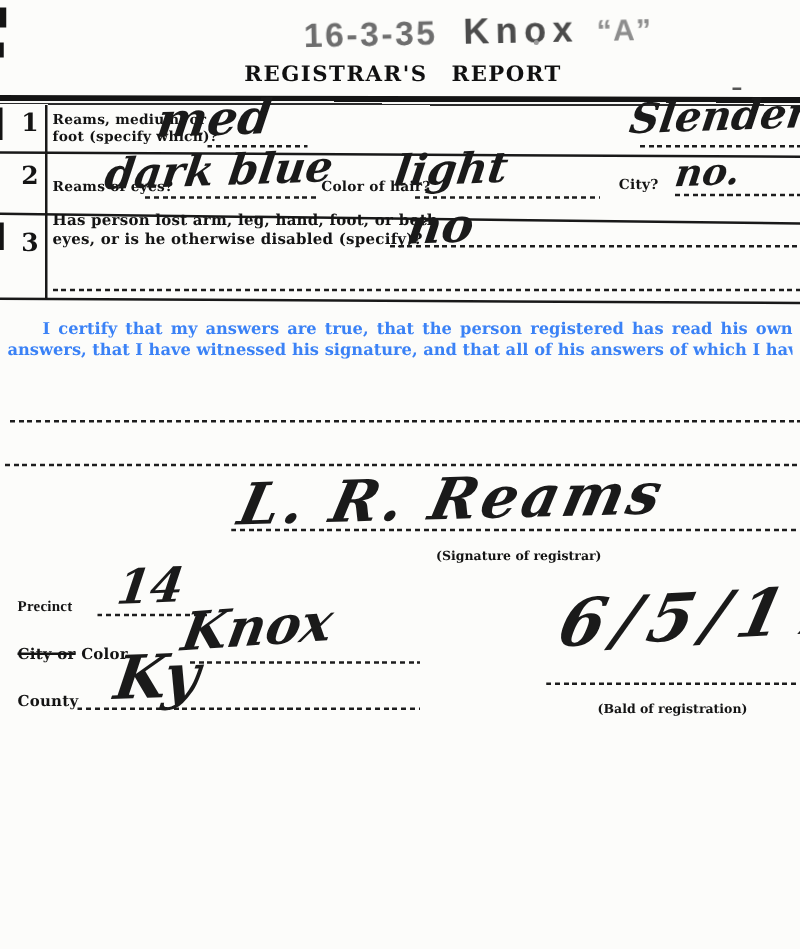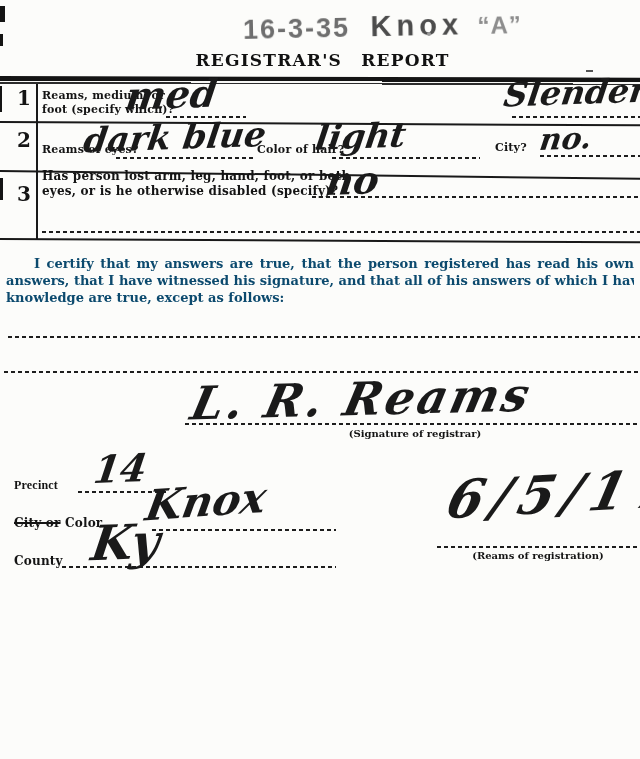--- a/index.html
+++ b/index.html
@@ -31,34 +31,34 @@
   .vline{position:absolute;top:84px;left:36px;width:2px;height:156px;background:#191919;}
   .sep{position:absolute;left:0;width:642px;height:2px;background:#191919;transform-origin:left center;}
   .sep.s1{top:121px;transform:rotate(.3deg);}
   .sep.s2{top:170px;transform:rotate(.7deg);}
   .rule-bottom{position:absolute;top:238px;left:0;width:642px;height:2px;background:#191919;transform:rotate(.3deg);transform-origin:left center;}
   
   .num{position:absolute;font-weight:700;font-size:20px;color:#141414;}
   .lbl{position:absolute;font-weight:700;font-size:11px;letter-spacing:.2px;color:#141414;white-space:nowrap;}
   .strike{text-decoration:line-through;text-decoration-thickness:2px;margin-top:24px;}
   .lbl-lg{font-size:12px;}
-  .caption{position:absolute;font-weight:700;font-size:10px;color:#141414;text-align:center;white-space:nowrap;}
+  .caption{position:absolute;font-weight:700;font-size:10px;color:#141414;text-align:center;white-space:nowrap;margin-top:12px;}
   
   .leader{
     position:absolute;height:2px;
     background-image:repeating-linear-gradient(90deg,#1d1d1d 0 4px,transparent 4px 7px);
   }
   
   .hw{
     position:absolute;font-family:"DejaVu Serif", serif;font-style:italic;font-weight:700;
     color:#1a1a1a;white-space:nowrap;line-height:1;
     transform:rotate(-2deg) skewX(-10deg);
   }
   
-  .cert{position:absolute;top:255px;left:6px;width:628px;font-weight:700;font-size:13px;color:#0c4a6e;}
+  .cert{position:absolute;top:255px;left:6px;width:628px;font-weight:700;font-size:13px;color:#3b82f6;}
   .cert .cl{height:17px;line-height:17px;white-space:nowrap;overflow:hidden;text-align:justify;text-align-last:justify;}
   .cert .cl.first{text-indent:28px;}
   .cert .cl.last{text-align:left;text-align-last:left;}
   
   .mark{position:absolute;background:#141414;}
   .speck{position:absolute;background:#9a9a9a;border-radius:50%;}
 </style>
 </head>
 <body>
 
@@ -100,21 +100,20 @@
   <div class="num" style="top:182px;left:17px;">3</div>
   <div class="lbl lbl-lg" style="top:184px;left:42px;">eyes, or is he otherwise disabled (specify)?</div>
   <div class="lbl lbl-lg" style="top:169px;left:42px;">Has person lost arm, leg, hand, foot, or both</div>
   <div class="leader" style="top:196px;left:312px;width:328px;"></div>
   <div class="hw" style="top:162px;left:326px;font-size:38px;">no</div>
   <div class="leader" style="top:231px;left:42px;width:598px;"></div>
 
   <div class="cert">
     <div class="cl first">I certify that my answers are true, that the person registered has read his own</div>
     <div class="cl">answers, that I have witnessed his signature, and that all of his answers of which I have</div>
-    <div class="cl last">knowledge are true, except as follows:</div>
   </div>
 
   <div class="leader" style="top:336px;left:8px;width:632px;"></div>
   <div class="leader" style="top:371px;left:4px;width:636px;"></div>
 
   <div class="hw" style="top:376px;left:192px;font-size:46px;letter-spacing:3px;transform:rotate(-1.5deg) skewX(-14deg);">L. R. Reams</div>
   <div class="leader" style="top:423px;left:185px;width:455px;"></div>
   <div class="caption" style="top:428px;left:305px;width:220px;">(Signature of registrar)</div>
 
   <div class="lbl lbl-lg" style="top:478px;left:14px;font-family:Liberation Serif, serif;">Precinct</div>
@@ -127,21 +126,21 @@
   </div>
   <div class="leader" style="top:529px;left:152px;width:184px;"></div>
   <div class="hw" style="top:481px;left:146px;font-size:42px;transform:rotate(-4deg) skewX(-14deg);">Knox</div>
 
   <div class="lbl lbl-lg" style="top:554px;left:14px;">County</div>
   <div class="leader" style="top:566px;left:62px;width:274px;"></div>
   <div class="hw" style="top:518px;left:92px;font-size:48px;">Ky</div>
 
   <div class="hw" style="top:468px;left:448px;font-size:52px;letter-spacing:8px;transform:rotate(-3deg) skewX(-16deg);">6/5/17</div>
   <div class="leader" style="top:546px;left:437px;width:203px;"></div>
-  <div class="caption" style="top:550px;left:452px;width:172px;">(Reams of registration)</div>
+  <div class="caption" style="top:550px;left:452px;width:172px;">(Bald of registration)</div>
 
   <div class="mark" style="top:6px;left:0;width:5px;height:16px;"></div>
   <div class="mark" style="top:34px;left:0;width:3px;height:12px;"></div>
   <div class="mark" style="top:86px;left:0;width:2px;height:26px;"></div>
   <div class="mark" style="top:178px;left:0;width:3px;height:22px;"></div>
   <div class="speck" style="top:32px;left:427px;width:4px;height:4px;"></div>
   <div class="mark" style="top:70px;left:586px;width:7px;height:2px;background:#555;"></div>
 
 </div>
 

